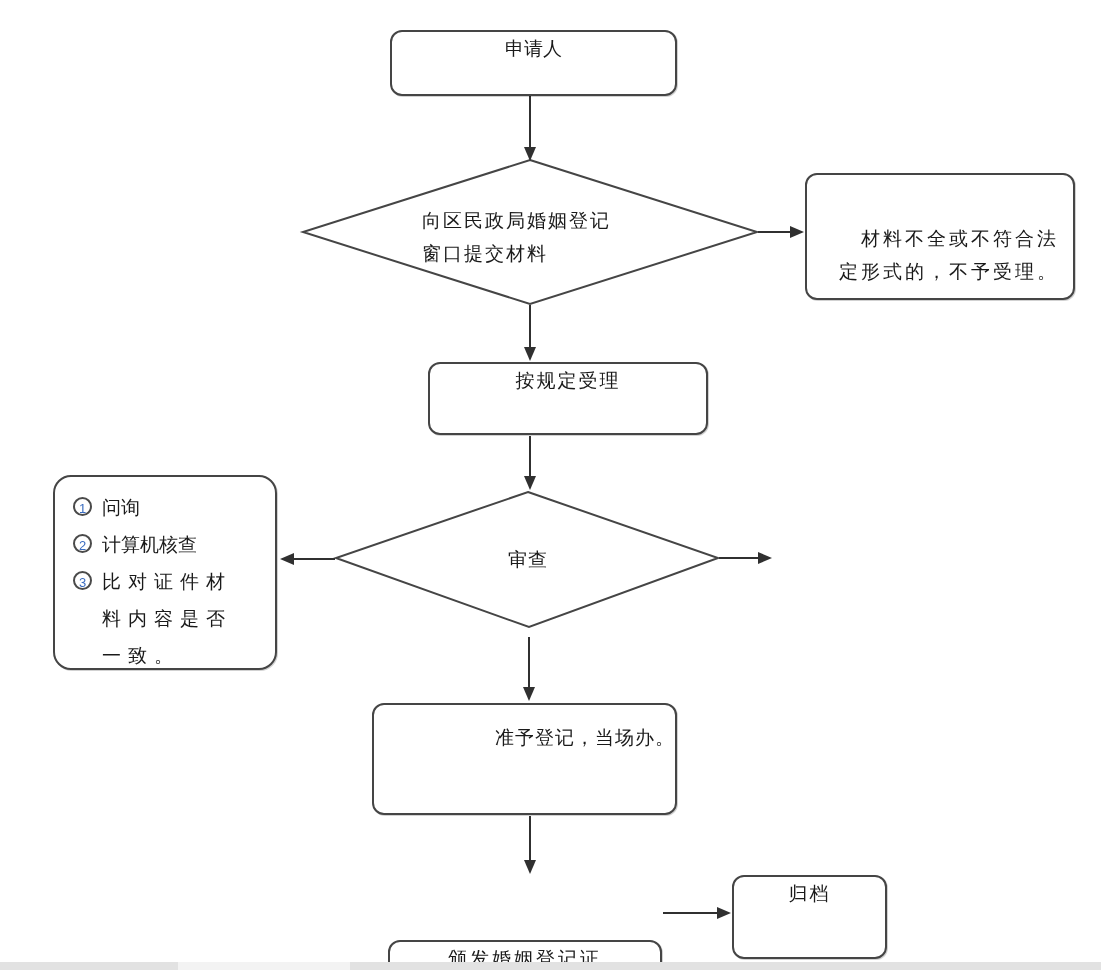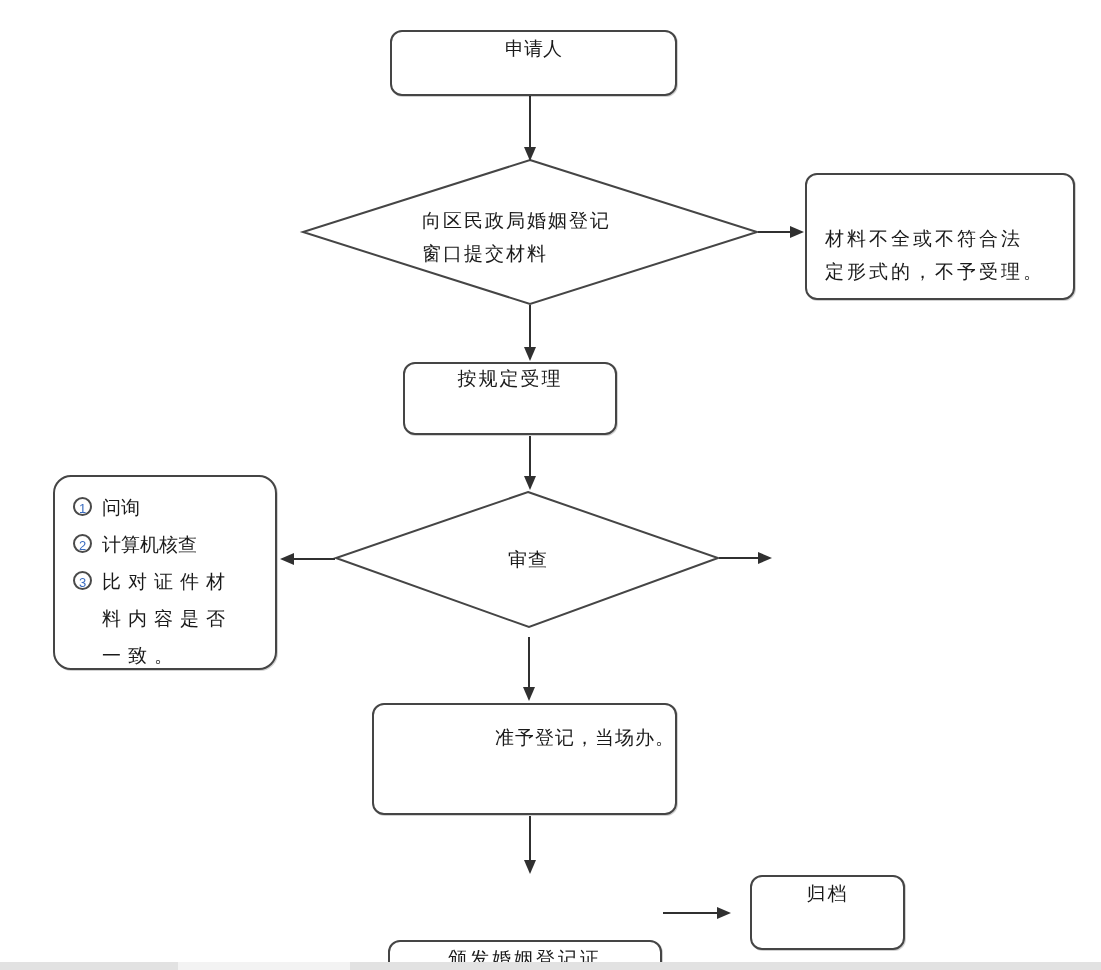--- a/index.html
+++ b/index.html
@@ -119,26 +119,26 @@
   </svg>
 
   <div class="dlabel" style="left:422px; top:204px; width:230px;">向区民政局婚姻登记
 窗口提交材料</div>
   <div class="dlabel" style="left:478px; top:543px; width:100px; text-align:center; letter-spacing:1px;">审查</div>
 
   <div class="box center" style="left:390px; top:30px; width:287px; height:66px;">
     <span>申请人</span>
   </div>
 
-  <div class="box prewrap" style="left:805px; top:173px; width:270px; height:127px; padding:14px 14px 0 18px; letter-spacing:3px;">
+  <div class="box prewrap" style="left:805px; top:173px; width:270px; height:127px; padding:14px 14px 0 18px; letter-spacing:3px;text-align:right;">
     <span>材料不全或不符合法
 定形式的，不予受理。</span>
   </div>
 
-  <div class="box center" style="left:403px; top:362px; width:214px; height:73px; letter-spacing:2px;font-family:Liberation Mono, monospace;">
+  <div class="box center" style="left:428px; top:362px; width:280px; height:73px; letter-spacing:2px;">
     <span>按规定受理</span>
   </div>
 
   <div class="box methods-box" style="left:53px; top:475px; width:224px; height:195px;">
     <div class="method-item">
       <span class="method-marker">1</span>
       <span class="method-text">问询</span>
     </div>
     <div class="method-item">
       <span class="method-marker">2</span>
@@ -154,21 +154,21 @@
 
 
   <div class="box" style="left:372px; top:703px; width:305px; height:112px; padding-top:16px; text-align:right; letter-spacing:1px;">
     <span>准予登记，当场办。</span>
   </div>
 
   <div class="box center" style="left:388px; top:916px; width:274px; height:59px; letter-spacing:3px;margin-top:24px;">
     <span>颁发婚姻登记证</span>
   </div>
 
-  <div class="box center" style="left:732px; top:875px; width:155px; height:75px; letter-spacing:2px;margin-left:18px;">
+  <div class="box center" style="left:732px; top:875px; width:155px; height:84px; letter-spacing:2px;">
     <span>归档</span>
   </div>
 
   <div class="scroll-track">
     <div class="scroll-thumb"></div>
   </div>
 
 </div>
 
 </body></html>

